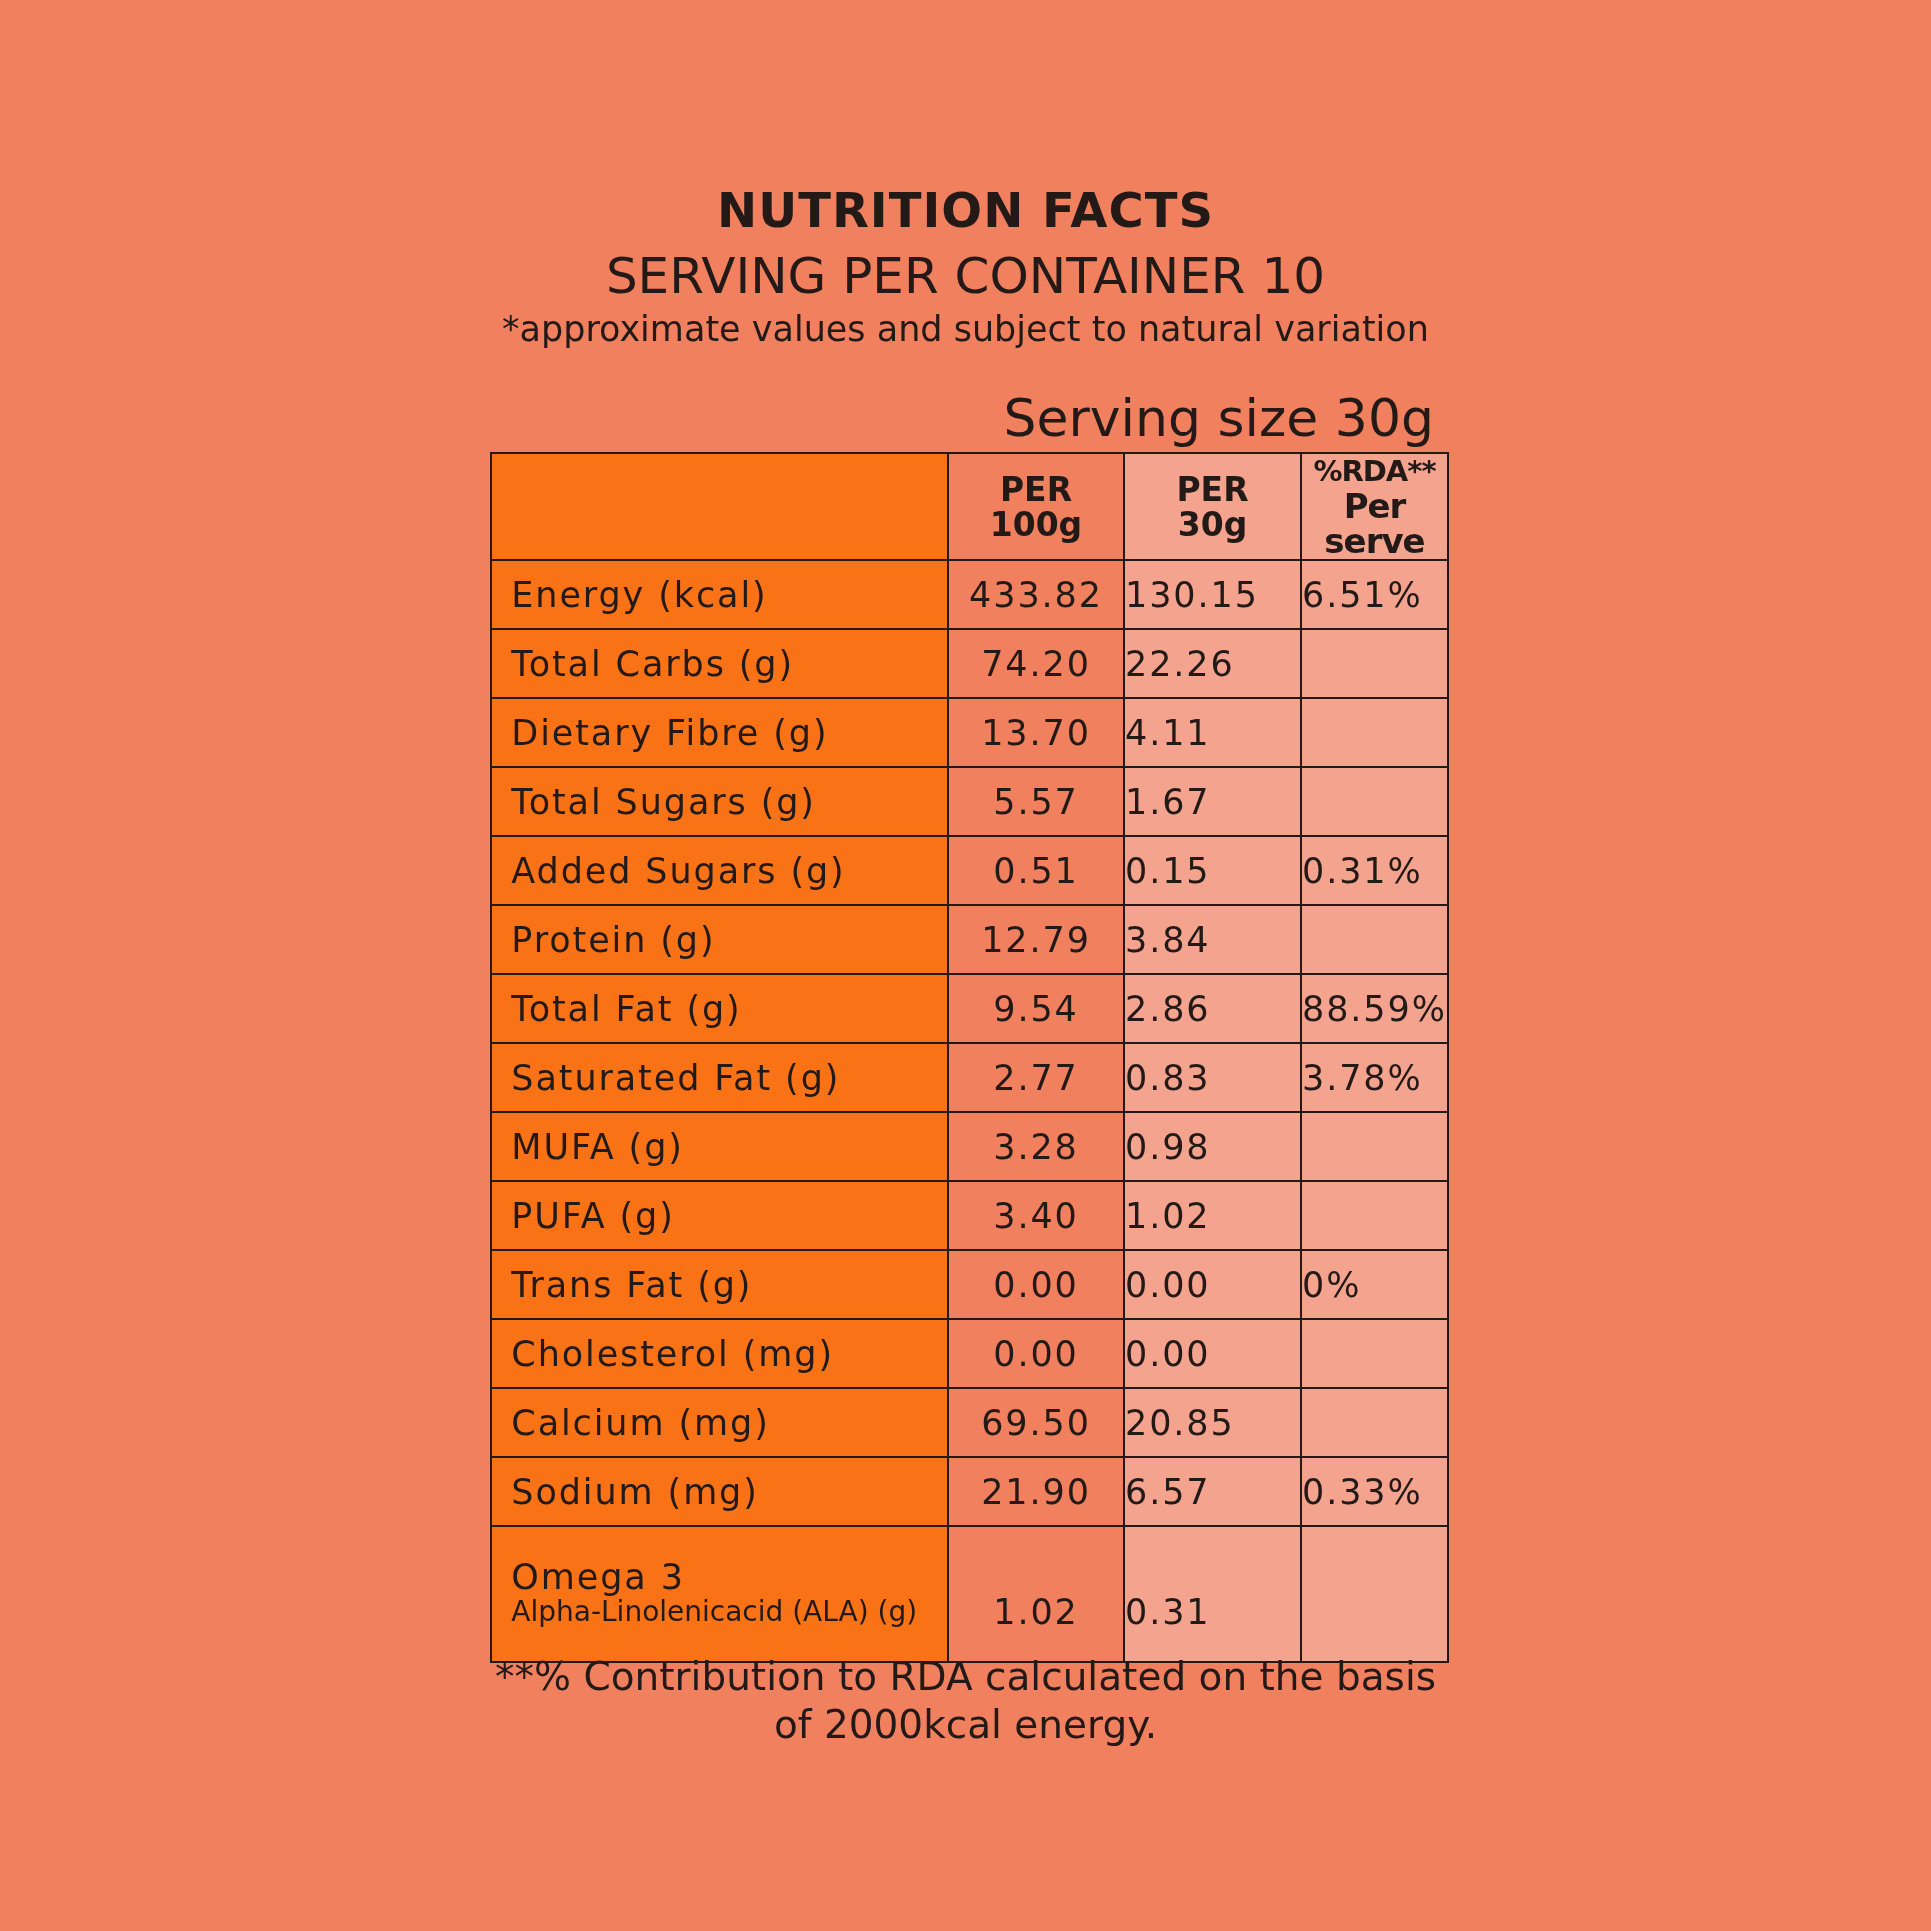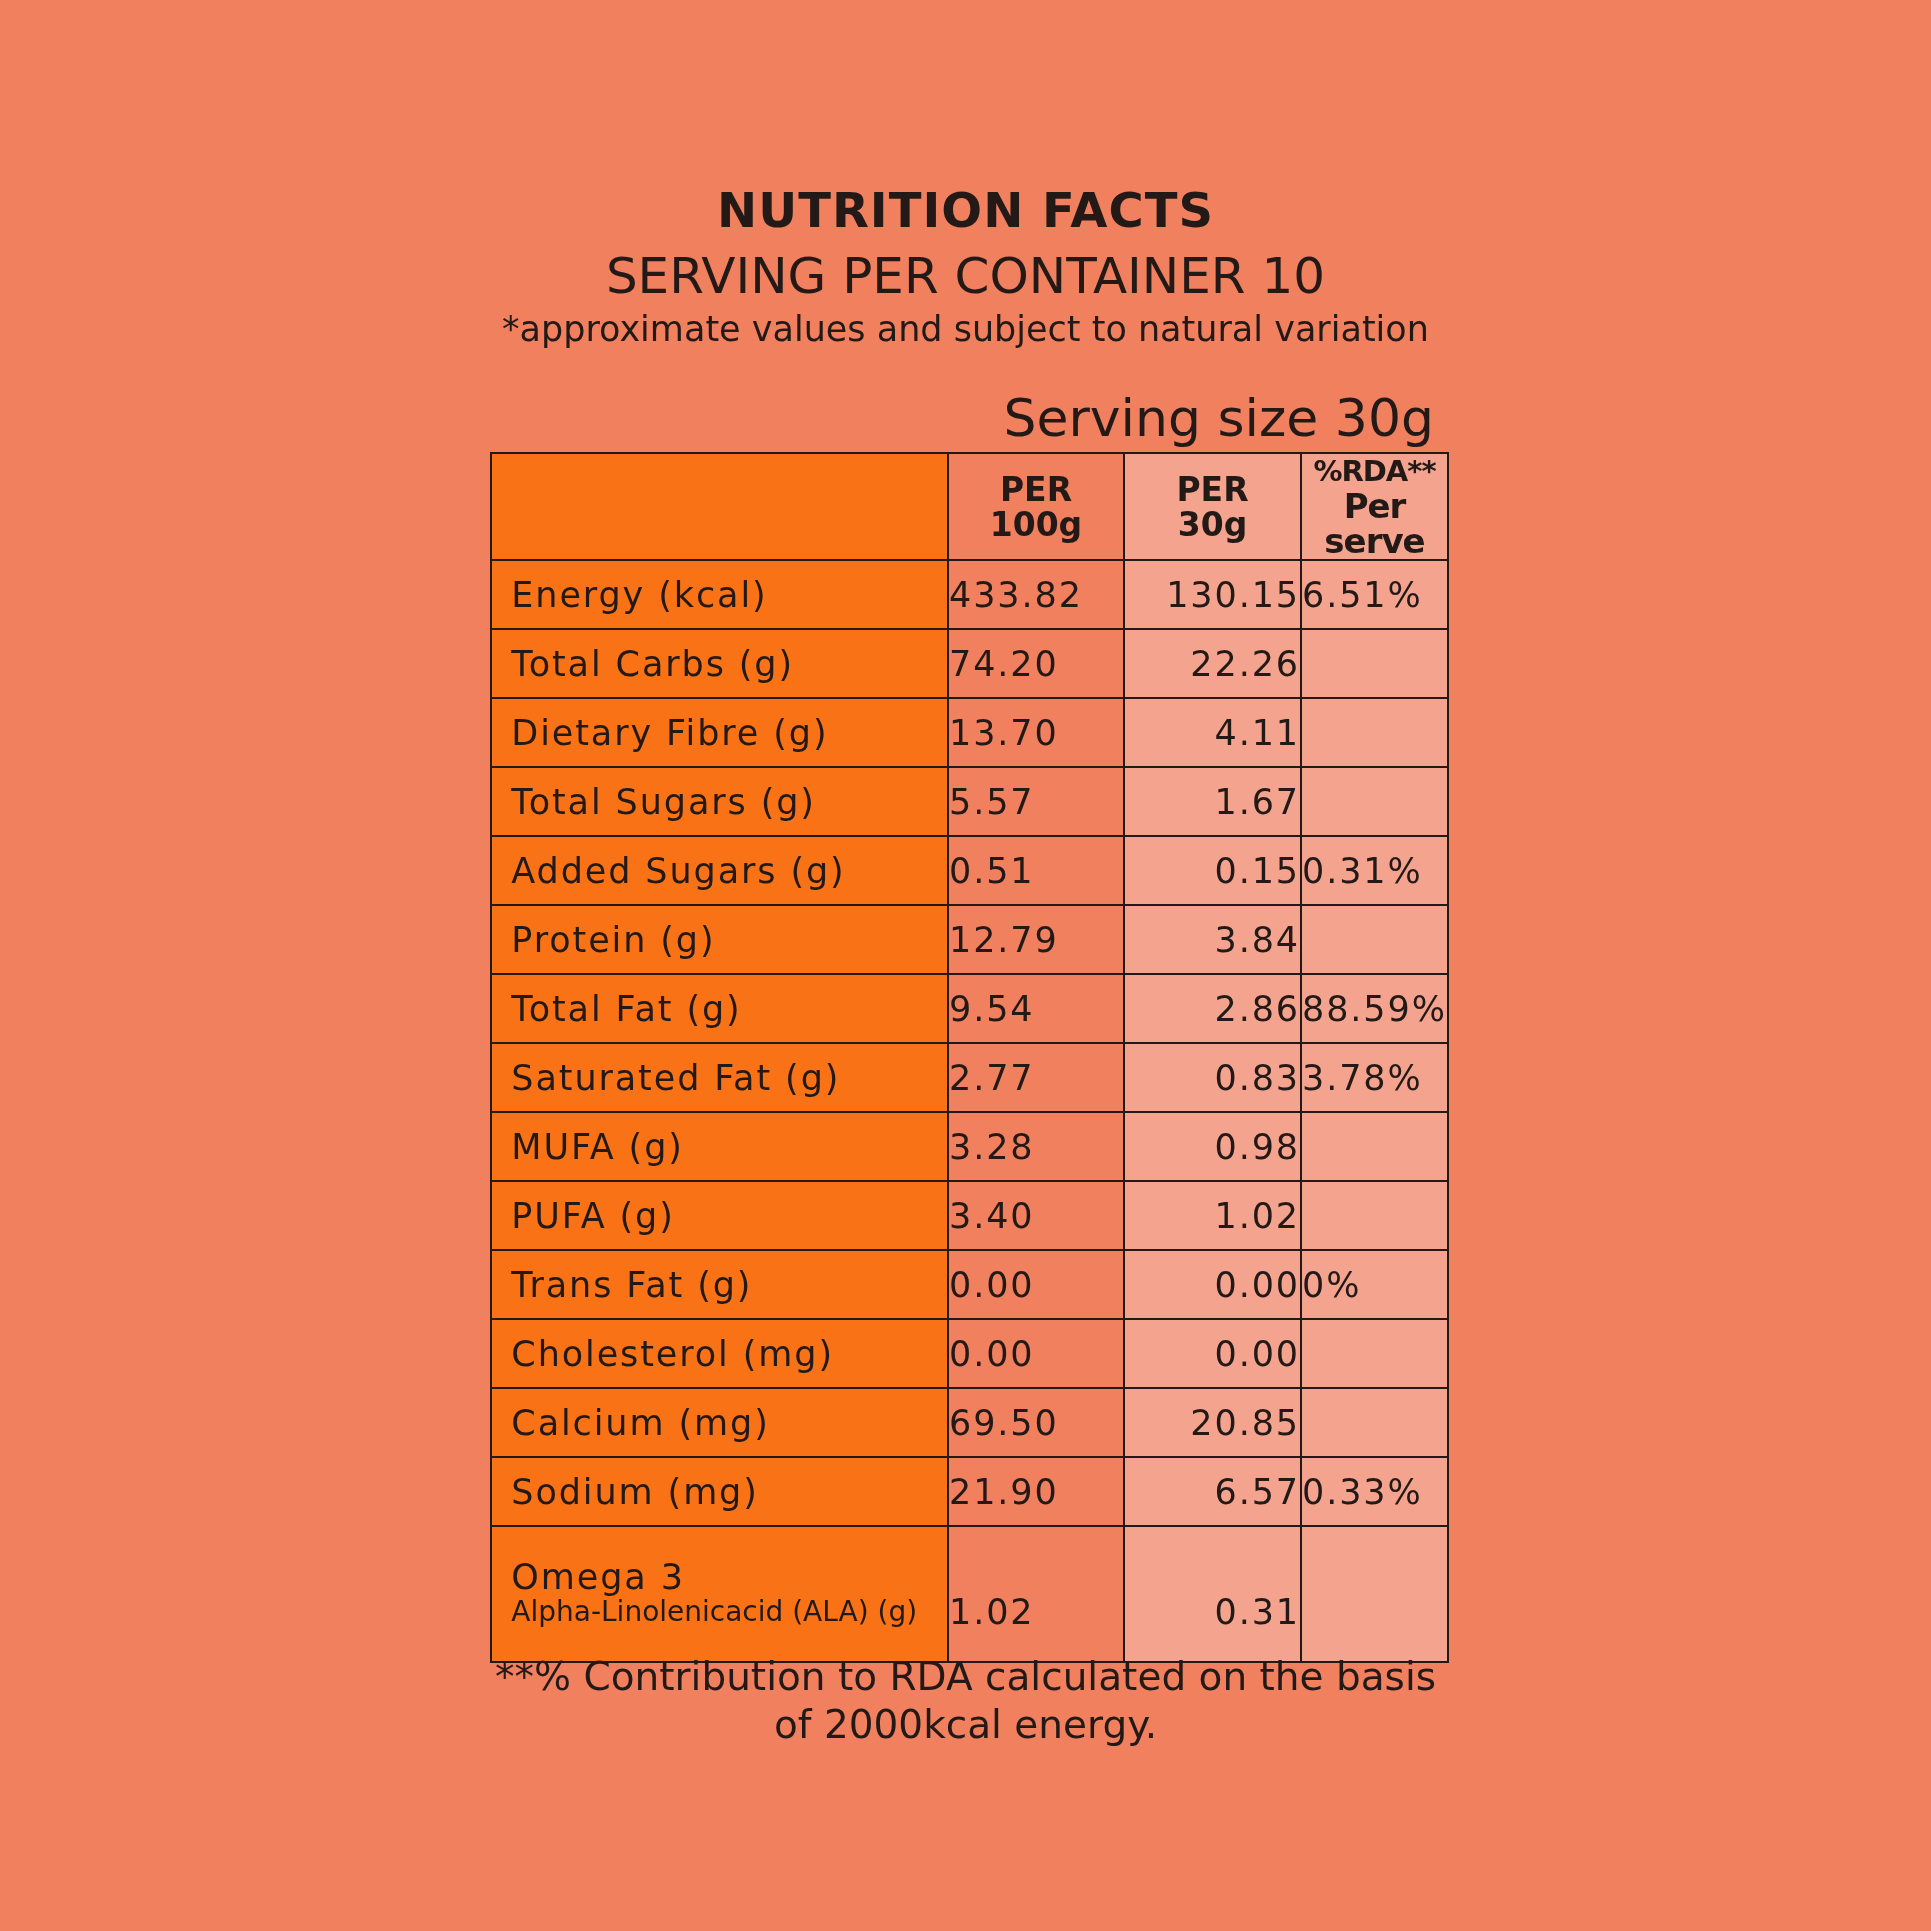--- a/index.html
+++ b/index.html
@@ -39,22 +39,22 @@
       vertical-align:middle;
     }
     .c1 { width:455px; background:#f97316; }
     .c2 { width:174px; background:#F1805F; }
     .c3 { width:175px; background:#F4A48E; }
     .c4 { width:145px; background:#F4A48E; }
     th { font-weight:bold; font-size:33px; line-height:35px; text-align:center; height:85px; }
     th .small { font-size:34px; display:block; letter-spacing:-1px; }
     td { font-size:35px; height:67px; letter-spacing:1.9px; }
     td.name { padding-left:19.3px !important; text-align:left; }
-    td.v100 { padding-left:2.9px; text-align:left; }
-    td.v30 { text-align:right; }
+    td.v100 { padding-left:2.9px; text-align:center; }
+    td.v30 { text-align:left; }
     td.rda { text-align:left; }
     tr.tall td { height:99px; }
     .name-main { display:block; line-height:35px; }
     .name-sub { display:block; font-size:28px; letter-spacing:0; line-height:33px; }
     .footnote {
       position:absolute; left:0; width:1931px; top:1653px;
       text-align:center; font-size:39px; line-height:48px;
     }
   </style>
 </head>

